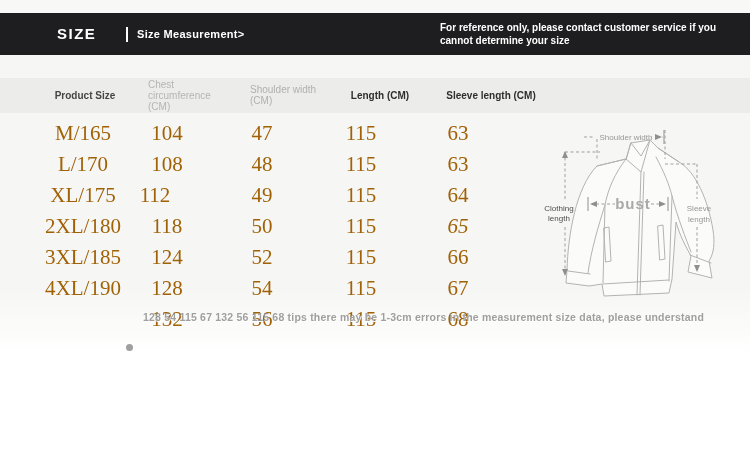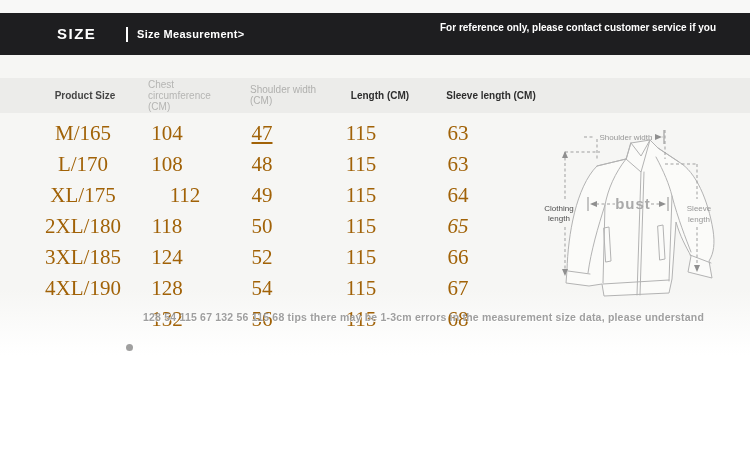--- a/index.html
+++ b/index.html
@@ -61,48 +61,49 @@
 <div class="page">
   <div class="top-strip"></div>
   <div class="content-bg"></div>
 
   <div class="black-bar">
     <span class="size-title">SIZE</span>
     <span class="bar-divider"></span>
     <span class="measure-link">Size Measurement&gt;</span>
     <div class="bar-note">
       <div>For reference only, please contact customer service if you</div>
+      <div>cannot determine your size</div>
     </div>
   </div>
 
   <div class="head-band"></div>
   <div class="col-head ch-product">Product Size</div>
   <div class="col-head ch-chest">Chest circumference (CM)</div>
   <div class="col-head ch-shoulder">Shoulder width (CM)</div>
   <div class="col-head ch-length">Length (CM)</div>
   <div class="col-head ch-sleeve">Sleeve length (CM)</div>
 
   <div>
       <div class="t-row" style="top: 119px;">
         <span class="t-cell" style="left: 83px;">M/165</span>
         <span class="t-cell" style="left: 167px;">104</span>
-        <span class="t-cell" style="left: 262px; text-decoration: underline;">47</span>
+        <span class="t-cell" style="left: 262px;">47</span>
         <span class="t-cell" style="left: 361px;">115</span>
         <span class="t-cell" style="left: 458px;">63</span>
       </div>
       <div class="t-row" style="top: 150px;">
         <span class="t-cell" style="left: 83px;">L/170</span>
         <span class="t-cell" style="left: 167px;">108</span>
         <span class="t-cell" style="left: 262px;">48</span>
         <span class="t-cell" style="left: 361px;">115</span>
         <span class="t-cell" style="left: 458px;">63</span>
       </div>
       <div class="t-row" style="top: 181px;">
         <span class="t-cell" style="left: 83px;">XL/175</span>
-        <span class="t-cell" style="left: 185px;">112</span>
+        <span class="t-cell" style="left: 155px;">112</span>
         <span class="t-cell" style="left: 262px;">49</span>
         <span class="t-cell" style="left: 361px;">115</span>
         <span class="t-cell" style="left: 458px;">64</span>
       </div>
       <div class="t-row" style="top: 212px;">
         <span class="t-cell" style="left: 83px;">2XL/180</span>
         <span class="t-cell" style="left: 167px;">118</span>
         <span class="t-cell" style="left: 262px;">50</span>
         <span class="t-cell" style="left: 361px;">115</span>
         <span class="t-cell" style="left: 458px; font-style: italic;">65</span>

